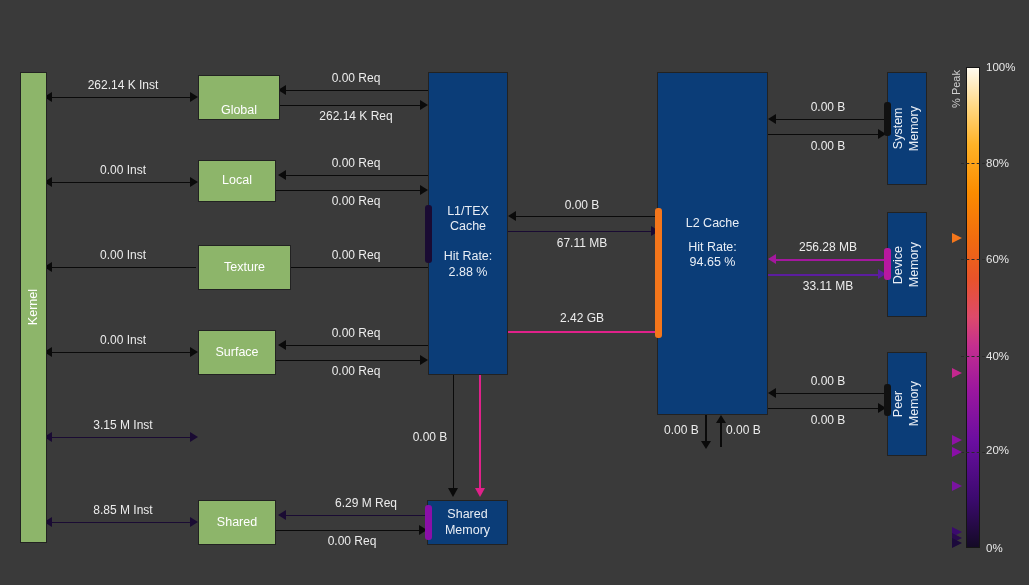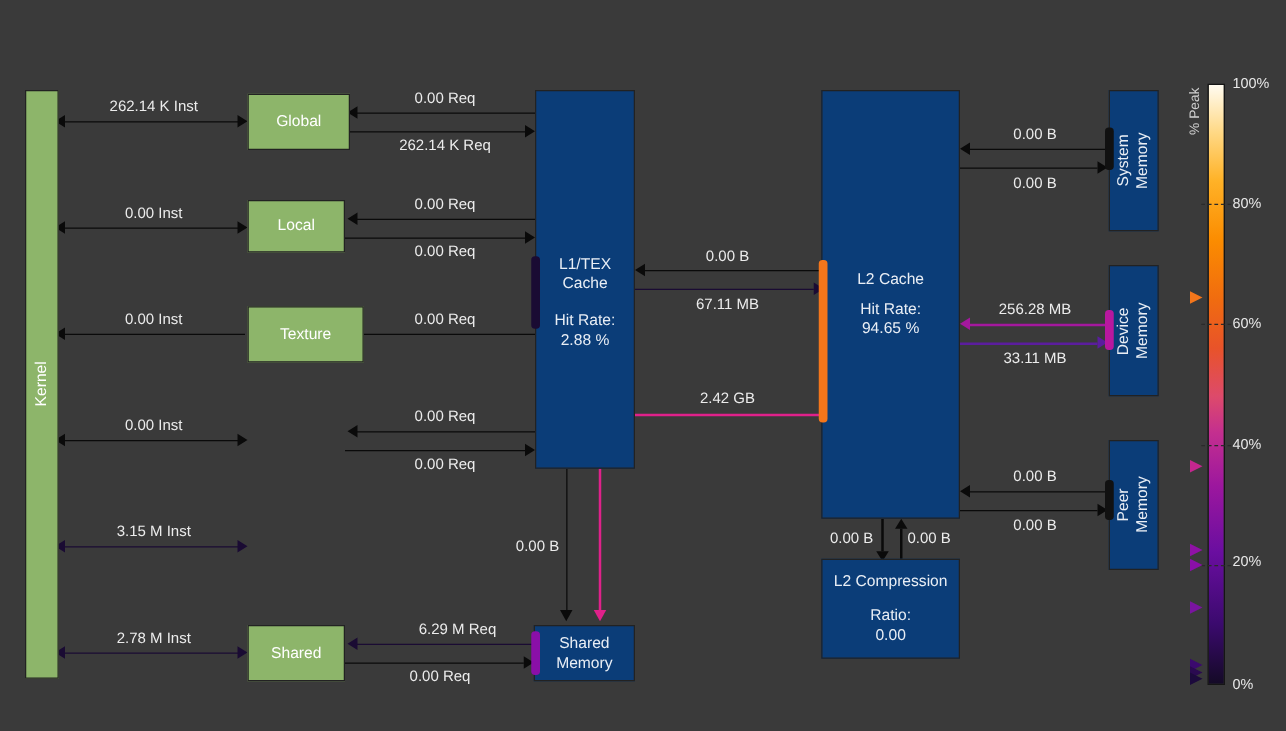--- a/index.html
+++ b/index.html
@@ -104,28 +104,31 @@
 </head>
 <body>
 
 <div id="stage">
 
 
   <div class="box green" style="left:20px; top:72px; width:27px; height:471px;">
     <span class="vtext">Kernel</span>
   </div>
 
-  <div class="box green" style="left:198px; top:75px; width:82px; height:45px;">
+  <div class="box green" style="left:198px; top:75px; width:82px; height:45px;align-items:flex-end;">
     <span>Global</span>
   </div>
   <div class="box green" style="left:198px; top:160px; width:78px; height:42px;">
     <span>Local</span>
   </div>
   <div class="box green" style="left:198px; top:245px; width:93px; height:45px;">
     <span>Texture</span>
+  </div>
+  <div class="box green" style="left:198px; top:330px; width:78px; height:45px;">
+    <span>Surface</span>
   </div>
   <div class="box green" style="left:198px; top:500px; width:78px; height:45px;">
     <span>Shared</span>
   </div>
 
   <div class="box blue" style="left:428px; top:72px; width:80px; height:303px; flex-direction:column; gap:14px;">
     <div style="white-space:pre-line;margin-top:37px;">L1/TEX
 Cache</div>
     <div>
       <div>Hit Rate:</div>
@@ -160,27 +163,20 @@
 Memory</span>
   </div>
   <div class="accent" style="left:884px; top:248px; height:32px; background:#b8189f;"></div>
 
   <div class="box blue" style="left:887px; top:352px; width:40px; height:104px;">
     <span class="vtext2">Peer
 Memory</span>
   </div>
   <div class="accent" style="left:884px; top:384px; height:32px; background:#111111;"></div>
 
-  <div class="box blue" style="left:657px; top:447px; width:111px; height:80px; flex-direction:column; gap:12px;">
-    <div>L2 Compression</div>
-    <div>
-      <div>Ratio:</div>
-      <div>0.00</div>
-    </div>
-  </div>
 
   <div class="hline" style="left:50px; top:97px; width:146px; border-top-color:#0a0a0a;"></div>
   <div class="ar ar-l" style="left:44px; top:92px; border-right:8px solid #0a0a0a;"></div>
   <div class="ar ar-r" style="left:190px; top:92px; border-left:8px solid #0a0a0a;"></div>
   <div class="lbl c" style="left:123px; top:78px;">262.14 K Inst</div>
 
   <div class="hline" style="left:50px; top:182px; width:146px; border-top-color:#0a0a0a;"></div>
   <div class="ar ar-l" style="left:44px; top:177px; border-right:8px solid #0a0a0a;"></div>
   <div class="ar ar-r" style="left:190px; top:177px; border-left:8px solid #0a0a0a;"></div>
   <div class="lbl c" style="left:123px; top:163px;">0.00 Inst</div>
@@ -195,21 +191,21 @@
   <div class="lbl c" style="left:123px; top:333px;">0.00 Inst</div>
 
   <div class="hline" style="left:50px; top:437px; width:146px; border-top-color:#1a0b33;"></div>
   <div class="ar ar-l" style="left:44px; top:432px; border-right:8px solid #1a0b33;"></div>
   <div class="ar ar-r" style="left:190px; top:432px; border-left:8px solid #1a0b33;"></div>
   <div class="lbl c" style="left:123px; top:418px;">3.15 M Inst</div>
 
   <div class="hline" style="left:50px; top:522px; width:146px; border-top-color:#1a0b33;"></div>
   <div class="ar ar-l" style="left:44px; top:517px; border-right:8px solid #1a0b33;"></div>
   <div class="ar ar-r" style="left:190px; top:517px; border-left:8px solid #1a0b33;"></div>
-  <div class="lbl c" style="left:123px; top:503px;">2.78 M Inst</div>
+  <div class="lbl c" style="left:123px; top:503px;">8.85 M Inst</div>
 
   <div class="hline" style="left:285px; top:90px; width:143px; border-top-color:#0a0a0a;"></div>
   <div class="ar ar-l" style="left:278px; top:85px; border-right:8px solid #0a0a0a;"></div>
   <div class="lbl c" style="left:356px; top:71px;">0.00 Req</div>
 
   <div class="hline" style="left:276px; top:105px; width:144px; border-top-color:#0a0a0a;"></div>
   <div class="ar ar-r" style="left:420px; top:100px; border-left:8px solid #0a0a0a;"></div>
   <div class="lbl c" style="left:356px; top:109px;">262.14 K Req</div>
 
   <div class="hline" style="left:285px; top:175px; width:143px; border-top-color:#0a0a0a;"></div>

